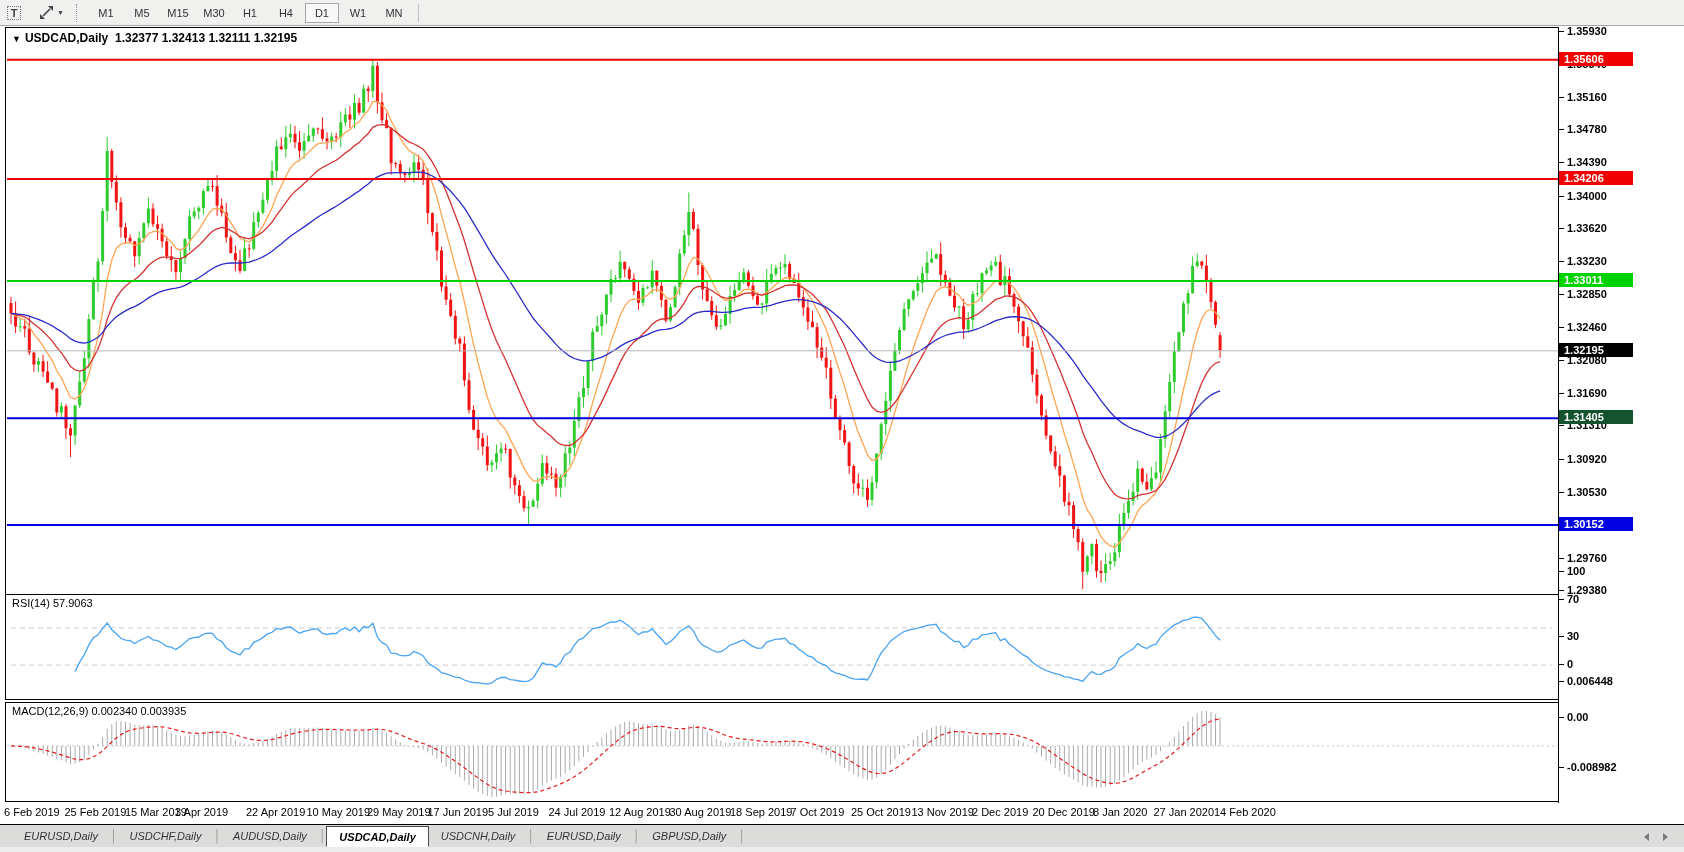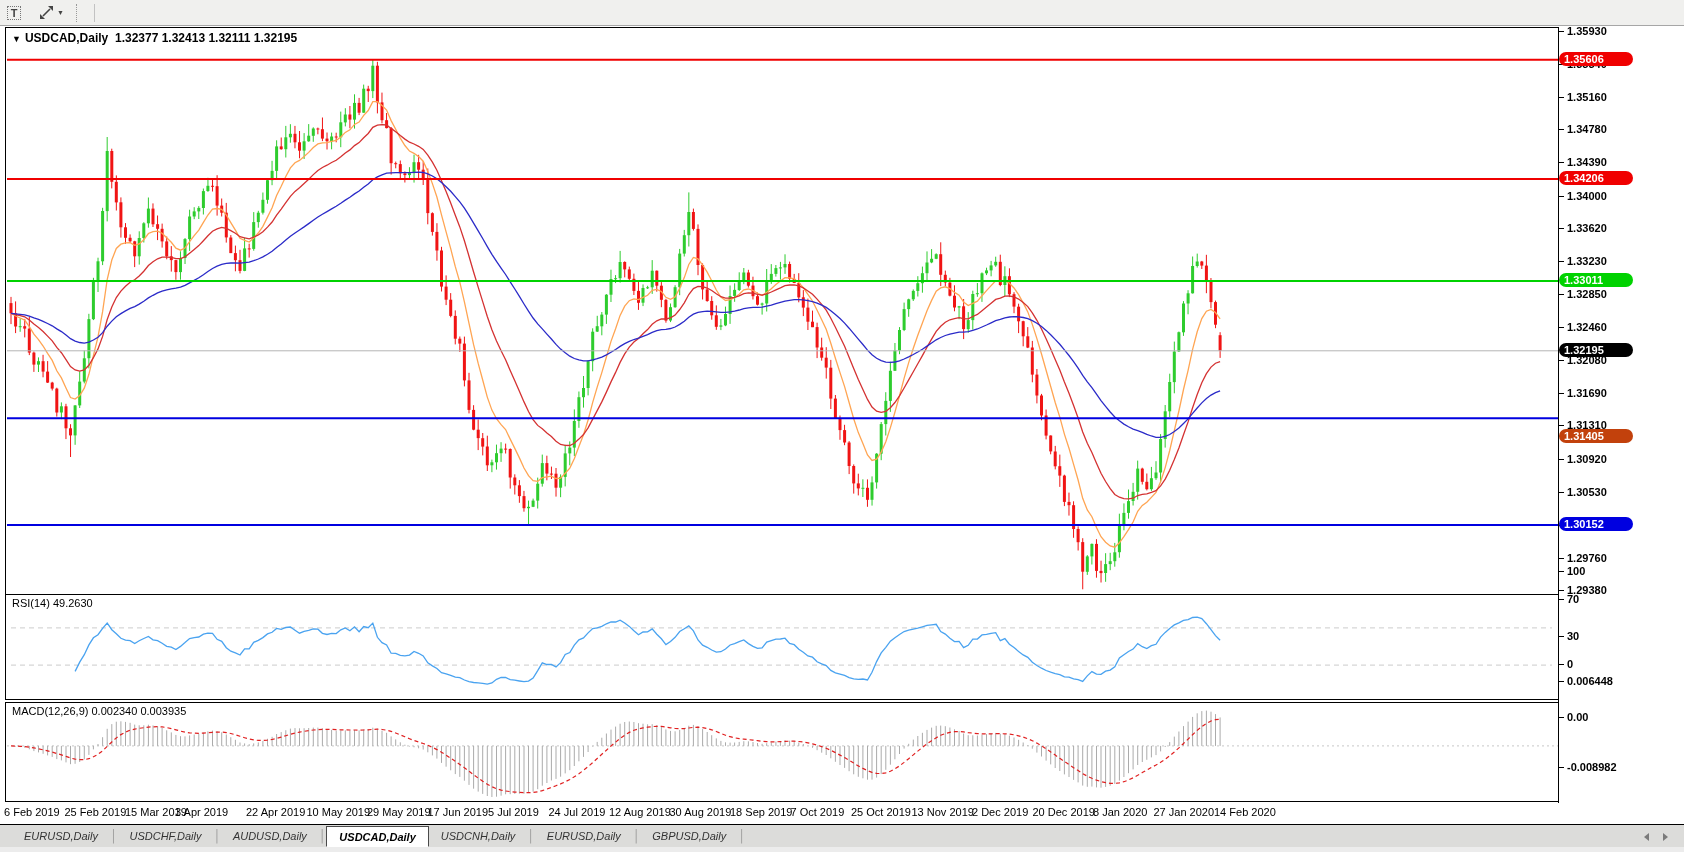--- a/index.html
+++ b/index.html
@@ -31,21 +31,21 @@
                  color:#000; white-space:nowrap; z-index:5; }
   .chart-title .tri { font-size:9px; margin-right:4px; }
   .panel-label { position:absolute; top:2px; left:6px; font-size:11px; color:#000; z-index:5; }
   
   .axis-col { position:absolute; left:1558px; top:0; width:126px; height:776px;
               border-left:1px solid #000; background:#fff; }
   .axis-tick { position:absolute; left:0; height:12px; display:flex; align-items:center;
                font-size:11px; font-weight:bold; color:#000; white-space:nowrap; }
   .axis-tick .dash { display:inline-block; width:5px; height:1px; background:#000; margin-right:3px; }
   .axis-badge { position:absolute; left:0; width:74px; height:14px; line-height:14px;
-                font-size:11px; font-weight:bold; color:#fff; padding-left:5px; z-index:6;border-radius:7px; }
+                font-size:11px; font-weight:bold; color:#fff; padding-left:5px; z-index:6; }
   
   .date-axis { position:absolute; top:803px; left:0; width:1684px; height:21px; background:#fff; }
   .date-label { position:absolute; top:3px; font-size:11px; color:#000; white-space:nowrap; }
   
   .tabbar { position:absolute; top:824px; left:0; width:1684px; height:23px;
             background:#dcdcda; border-top:1px solid #000; display:flex; align-items:center;
             padding-left:12px; }
   .tab { font-size:11px; color:#333; padding:3px 12px; white-space:nowrap;font-style:italic; }
   .tab.active { background:#fff; border:1px solid #4a4a4a; border-bottom:1px solid #fff;
                 font-weight:bold; color:#000; height:21px; display:flex; align-items:center;
@@ -69,20 +69,31 @@
     </button>
     <button class="tbtn" style="margin-left:10px;">
       <svg width="15" height="15" viewBox="0 0 15 15">
         <line x1="4" y1="11" x2="11" y2="4" stroke="#444" stroke-width="1.6"></line>
         <polygon points="9,1 14,1 14,6" fill="#444"></polygon>
         <polygon points="1,14 1,9 6,14" fill="#444"></polygon>
       </svg>
       <span class="caret">▼</span>
     </button>
     <div class="grip"></div>
+    <div style="display:flex;" id="tfGroup">
+        <button class="tbtn tf">M1</button>
+        <button class="tbtn tf">M5</button>
+        <button class="tbtn tf">M15</button>
+        <button class="tbtn tf">M30</button>
+        <button class="tbtn tf">H1</button>
+        <button class="tbtn tf">H4</button>
+        <button class="tbtn tf active">D1</button>
+        <button class="tbtn tf">W1</button>
+        <button class="tbtn tf">MN</button>
+      </div>
     <div class="vsep"></div>
   </div>
 
   <div class="chart-body">
     <div class="panel main">
       <svg id="mainSvg" width="1551" height="563">
           <line x1="4" x2="4" y1="267.9" y2="295.1" stroke="#f01414" stroke-width="1"></line>
           <rect x="2.5" y="274.1" width="3" height="10.2" fill="#f01414"></rect>
           <line x1="8.58" x2="8.58" y1="272.4" y2="304.1" stroke="#f01414" stroke-width="1"></line>
           <rect x="7.1" y="284.3" width="3" height="13.2" fill="#f01414"></rect>
@@ -630,21 +641,21 @@
         <span>1.32195</span>
       </div>
     </div>
 
     <div class="panel rsi">
       <svg id="rsiSvg" width="1551" height="104">
           <line x1="4" x2="1545" y1="31.9" y2="31.9" stroke="#cccccc" stroke-width="1" stroke-dasharray="5 4"></line>
           <line x1="4" x2="1545" y1="69.1" y2="69.1" stroke="#cccccc" stroke-width="1" stroke-dasharray="5 4"></line>
           <path d="M68.1 75.4L72.7 66.1L77.3 58.7L81.9 48.9L86.4 41.8L91.0 38.7L95.6 32.4L100.2 27.0L104.8 33.7L109.3 37.7L113.9 42.3L118.5 44.1L123.1 44.7L127.7 47.5L132.2 44.7L136.8 42.5L141.4 40.5L146.0 43.8L150.6 44.7L155.1 47.3L159.7 50.3L164.3 51.1L168.9 53.5L173.5 50.4L178.0 46.6L182.6 42.5L187.2 41.6L191.8 41.0L196.4 38.1L200.9 37.2L205.5 37.3L210.1 43.3L214.7 45.3L219.3 51.7L223.8 55.2L228.4 56.8L233.0 59.0L237.6 52.8L242.2 52.9L246.7 46.3L251.3 44.3L255.9 41.6L260.5 37.9L265.1 36.3L269.6 32.4L274.2 33.3L278.8 31.5L283.4 31.0L288.0 34.2L292.5 37.2L297.1 35.4L301.7 34.3L306.3 32.9L310.9 33.2L315.4 37.3L320.0 38.5L324.6 37.3L329.2 37.6L333.8 33.8L338.3 32.0L342.9 34.7L347.5 30.8L352.1 35.7L356.7 30.5L361.2 31.7L365.8 27.1L370.4 41.3L375.0 46.7L379.6 48.9L384.1 57.2L388.7 57.4L393.3 59.4L397.9 59.8L402.5 59.1L407.0 55.4L411.6 57.3L416.2 59.9L420.8 66.8L425.4 69.9L429.9 72.5L434.5 76.7L439.1 77.9L443.7 79.4L448.3 81.2L452.8 81.6L457.4 84.0L462.0 85.6L466.6 86.5L471.2 86.9L475.7 87.3L480.3 88.1L484.9 86.9L489.5 83.3L494.1 81.5L498.6 81.5L503.2 83.7L507.8 84.2L512.4 85.0L517.0 85.7L521.5 85.1L526.1 82.1L530.7 74.7L535.3 66.8L539.9 68.5L544.4 68.5L549.0 70.9L553.6 66.6L558.2 58.5L562.8 56.6L567.3 49.2L571.9 43.8L576.5 41.9L581.1 36.9L585.7 32.6L590.2 31.8L594.8 30.3L599.4 27.8L604.0 26.0L608.6 26.0L613.1 24.2L617.7 27.0L622.3 30.4L626.9 34.7L631.5 38.7L636.0 36.0L640.6 35.8L645.2 32.9L649.8 38.2L654.4 42.8L658.9 48.6L663.5 45.5L668.1 41.3L672.7 35.5L677.3 32.8L681.8 29.9L686.4 34.9L691.0 44.0L695.6 49.1L700.2 51.3L704.7 54.0L709.3 56.1L713.9 55.7L718.5 53.0L723.1 49.0L727.6 47.7L732.2 45.7L736.8 44.0L741.4 47.6L746.0 50.3L750.5 52.4L755.1 52.0L759.7 46.1L764.3 44.6L768.9 43.2L773.4 43.0L778.0 42.2L782.6 47.4L787.2 48.7L791.8 53.2L796.3 56.2L800.9 59.9L805.5 61.2L810.1 65.8L814.7 67.8L819.2 69.6L823.8 74.4L828.4 76.8L833.0 78.1L837.6 79.4L842.1 81.6L846.7 82.9L851.3 83.3L855.9 83.0L860.5 84.0L865.0 76.2L869.6 65.6L874.2 56.9L878.8 51.3L883.4 45.2L887.9 41.7L892.5 38.5L897.1 35.5L901.7 34.2L906.3 33.1L910.8 32.1L915.4 30.8L920.0 29.4L924.6 28.9L929.2 28.3L933.7 35.5L938.3 38.1L942.9 42.2L947.5 45.6L952.1 45.3L956.6 51.7L961.2 49.3L965.8 43.2L970.4 43.0L975.0 38.9L979.5 38.4L984.1 37.3L988.7 36.6L993.3 44.7L997.9 42.6L1002.4 48.2L1007.0 51.6L1011.6 55.4L1016.2 58.9L1020.8 61.3L1025.3 66.3L1029.9 69.5L1034.5 72.2L1039.1 74.5L1043.7 76.2L1048.2 77.7L1052.8 78.6L1057.4 80.8L1062.0 81.1L1066.6 82.8L1071.1 83.7L1075.7 85.4L1080.3 79.9L1084.9 75.6L1089.5 78.1L1094.0 78.3L1098.6 75.2L1103.2 74.1L1107.8 70.9L1112.4 62.0L1116.9 58.7L1121.5 55.5L1126.1 53.1L1130.7 47.6L1135.3 50.7L1139.8 52.5L1144.4 49.7L1149.0 48.3L1153.6 41.1L1158.2 36.4L1162.7 32.4L1167.3 28.9L1171.9 26.9L1176.5 24.4L1181.1 23.6L1185.6 21.5L1190.2 21.2L1194.8 22.5L1199.4 27.7L1204.0 33.7L1208.5 39.6L1213.1 44.3" fill="none" stroke="#4aa3f0" stroke-width="1.3"></path>
         </svg>
-      <div class="panel-label">RSI(14) 49.2630</div>
+      <div class="panel-label">RSI(14) 57.9063</div>
     </div>
 
     <div class="panel macd">
       <svg id="macdSvg" width="1551" height="98">
           <line x1="0" x2="1551" y1="41.9" y2="41.9" stroke="#c8c8c8" stroke-width="1" stroke-dasharray="2 3"></line>
           <path d="M4.0 41.9L4.0 41.9M8.6 41.9L8.6 42.6M13.2 41.9L13.2 43.1M17.7 41.9L17.7 43.7M22.3 41.9L22.3 45.3M26.9 41.9L26.9 47.1M31.5 41.9L31.5 48.4M36.1 41.9L36.1 49.8M40.6 41.9L40.6 51.4M45.2 41.9L45.2 52.9M49.8 41.9L49.8 55.1M54.4 41.9L54.4 56.4M59.0 41.9L59.0 58.4M63.5 41.9L63.5 60.2M68.1 41.9L68.1 59.8M72.7 41.9L72.7 58.0M77.3 41.9L77.3 55.3M81.9 41.9L81.9 50.9M86.4 41.9L86.4 45.4M91.0 41.9L91.0 40.0M95.6 41.9L95.6 33.2M100.2 41.9L100.2 24.8M104.8 41.9L104.8 20.1M109.3 41.9L109.3 17.7M113.9 41.9L113.9 17.3M118.5 41.9L118.5 17.9M123.1 41.9L123.1 18.8M127.7 41.9L127.7 20.6M132.2 41.9L132.2 21.3M136.8 41.9L136.8 21.3M141.4 41.9L141.4 20.7M146.0 41.9L146.0 21.4M150.6 41.9L150.6 22.4M155.1 41.9L155.1 24.0M159.7 41.9L159.7 26.3M164.3 41.9L164.3 28.4M168.9 41.9L168.9 30.9M173.5 41.9L173.5 32.2M178.0 41.9L178.0 32.4M182.6 41.9L182.6 31.4M187.2 41.9L187.2 30.5M191.8 41.9L191.8 29.8M196.4 41.9L196.4 28.5M200.9 41.9L200.9 27.3M205.5 41.9L205.5 26.6M210.1 41.9L210.1 27.2M214.7 41.9L214.7 28.3M219.3 41.9L219.3 30.5M223.8 41.9L223.8 33.2M228.4 41.9L228.4 35.8M233.0 41.9L233.0 38.5M237.6 41.9L237.6 39.4M242.2 41.9L242.2 40.2M246.7 41.9L246.7 39.4M251.3 41.9L251.3 38.4M255.9 41.9L255.9 36.9M260.5 41.9L260.5 34.8M265.1 41.9L265.1 32.8M269.6 41.9L269.6 30.0M274.2 41.9L274.2 28.1M278.8 41.9L278.8 26.2M283.4 41.9L283.4 24.6M288.0 41.9L288.0 24.1M292.5 41.9L292.5 24.3M297.1 41.9L297.1 24.2M301.7 41.9L301.7 24.0M306.3 41.9L306.3 23.6M310.9 41.9L310.9 23.6M315.4 41.9L315.4 24.3M320.0 41.9L320.0 25.2M324.6 41.9L324.6 25.9M329.2 41.9L329.2 26.6M333.8 41.9L333.8 26.5M338.3 41.9L338.3 26.3M342.9 41.9L342.9 26.5M347.5 41.9L347.5 26.0M352.1 41.9L352.1 26.3M356.7 41.9L356.7 25.5M361.2 41.9L361.2 25.1M365.8 41.9L365.8 23.7M370.4 41.9L370.4 24.7M375.0 41.9L375.0 26.7M379.6 41.9L379.6 28.8M384.1 41.9L384.1 32.4M388.7 41.9L388.7 35.4M393.3 41.9L393.3 38.3M397.9 41.9L397.9 40.7M402.5 41.9L402.5 42.5M407.0 41.9L407.0 43.3M411.6 41.9L411.6 44.3M416.2 41.9L416.2 45.6M420.8 41.9L420.8 48.3M425.4 41.9L425.4 51.4M429.9 41.9L429.9 54.6M434.5 41.9L434.5 58.9M439.1 41.9L439.1 62.7M443.7 41.9L443.7 66.3M448.3 41.9L448.3 70.1M452.8 41.9L452.8 72.9M457.4 41.9L457.4 76.7M462.0 41.9L462.0 80.9M466.6 41.9L466.6 84.7M471.2 41.9L471.2 87.6M475.7 41.9L475.7 89.9M480.3 41.9L480.3 92.0M484.9 41.9L484.9 93.0M489.5 41.9L489.5 92.7M494.1 41.9L494.1 91.7M498.6 41.9L498.6 90.3M503.2 41.9L503.2 90.2M507.8 41.9L507.8 89.9M512.4 41.9L512.4 89.7M517.0 41.9L517.0 89.7M521.5 41.9L521.5 89.0M526.1 41.9L526.1 87.6M530.7 41.9L530.7 85.2M535.3 41.9L535.3 81.7M539.9 41.9L539.9 79.0M544.4 41.9L544.4 76.5M549.0 41.9L549.0 74.9M553.6 41.9L553.6 72.7M558.2 41.9L558.2 69.4M562.8 41.9L562.8 66.2M567.3 41.9L567.3 62.0M571.9 41.9L571.9 57.3M576.5 41.9L576.5 52.9M581.1 41.9L581.1 48.0M585.7 41.9L585.7 42.5M590.2 41.9L590.2 37.9M594.8 41.9L594.8 33.7M599.4 41.9L599.4 29.5M604.0 41.9L604.0 25.6M608.6 41.9L608.6 22.6M613.1 41.9L613.1 19.7M617.7 41.9L617.7 18.0M622.3 41.9L622.3 17.5M626.9 41.9L626.9 18.0M631.5 41.9L631.5 19.2M636.0 41.9L636.0 19.7M640.6 41.9L640.6 20.3M645.2 41.9L645.2 20.2M649.8 41.9L649.8 21.1M654.4 41.9L654.4 22.8M658.9 41.9L658.9 25.4M663.5 41.9L663.5 26.9M668.1 41.9L668.1 27.3M672.7 41.9L672.7 25.9M677.3 41.9L677.3 24.1M681.8 41.9L681.8 21.7M686.4 41.9L686.4 20.9M691.0 41.9L691.0 22.4M695.6 41.9L695.6 25.1M700.2 41.9L700.2 28.0M704.7 41.9L704.7 31.2M709.3 41.9L709.3 34.4M713.9 41.9L713.9 36.9M718.5 41.9L718.5 38.3M723.1 41.9L723.1 38.6M727.6 41.9L727.6 38.5M732.2 41.9L732.2 37.9M736.8 41.9L736.8 37.2M741.4 41.9L741.4 37.3M746.0 41.9L746.0 38.0M750.5 41.9L750.5 39.0M755.1 41.9L755.1 39.8M759.7 41.9L759.7 39.2M764.3 41.9L764.3 38.5M768.9 41.9L768.9 37.6M773.4 41.9L773.4 37.0M778.0 41.9L778.0 36.4M782.6 41.9L782.6 36.7M787.2 41.9L787.2 37.2M791.8 41.9L791.8 38.5M796.3 41.9L796.3 40.0M800.9 41.9L800.9 42.0M805.5 41.9L805.5 43.8M810.1 41.9L810.1 46.2M814.7 41.9L814.7 48.7M819.2 41.9L819.2 51.0M823.8 41.9L823.8 54.3M828.4 41.9L828.4 57.8M833.0 41.9L833.0 61.0M837.6 41.9L837.6 63.9M842.1 41.9L842.1 67.2M846.7 41.9L846.7 70.3M851.3 41.9L851.3 72.8M855.9 41.9L855.9 74.3M860.5 41.9L860.5 75.7M865.0 41.9L865.0 75.6M869.6 41.9L869.6 73.6M874.2 41.9L874.2 70.1M878.8 41.9L878.8 65.8M883.4 41.9L883.4 60.7M887.9 41.9L887.9 55.3M892.5 41.9L892.5 50.0M897.1 41.9L897.1 44.6M901.7 41.9L901.7 39.8M906.3 41.9L906.3 35.6M910.8 41.9L910.8 32.0M915.4 41.9L915.4 28.8M920.0 41.9L920.0 25.9M924.6 41.9L924.6 23.6M929.2 41.9L929.2 21.8M933.7 41.9L933.7 21.6M938.3 41.9L938.3 22.2M942.9 41.9L942.9 23.5M947.5 41.9L947.5 25.3M952.1 41.9L952.1 26.9M956.6 41.9L956.6 29.5M961.2 41.9L961.2 31.2M965.8 41.9L965.8 31.3M970.4 41.9L970.4 31.5M975.0 41.9L975.0 30.7M979.5 41.9L979.5 30.1M984.1 41.9L984.1 29.4M988.7 41.9L988.7 28.9M993.3 41.9L993.3 29.8M997.9 41.9L997.9 30.2M1002.4 41.9L1002.4 31.6M1007.0 41.9L1007.0 33.5M1011.6 41.9L1011.6 35.8M1016.2 41.9L1016.2 38.5M1020.8 41.9L1020.8 41.2M1025.3 41.9L1025.3 44.7M1029.9 41.9L1029.9 48.6M1034.5 41.9L1034.5 52.5M1039.1 41.9L1039.1 56.6M1043.7 41.9L1043.7 60.4M1048.2 41.9L1048.2 64.0M1052.8 41.9L1052.8 67.0M1057.4 41.9L1057.4 70.4M1062.0 41.9L1062.0 73.0M1066.6 41.9L1066.6 75.9M1071.1 41.9L1071.1 78.4M1075.7 41.9L1075.7 81.6M1080.3 41.9L1080.3 82.8M1084.9 41.9L1084.9 82.6M1089.5 41.9L1089.5 83.4M1094.0 41.9L1094.0 83.7M1098.6 41.9L1098.6 82.9M1103.2 41.9L1103.2 81.7M1107.8 41.9L1107.8 79.9M1112.4 41.9L1112.4 76.6M1116.9 41.9L1116.9 73.0M1121.5 41.9L1121.5 69.2M1126.1 41.9L1126.1 65.4M1130.7 41.9L1130.7 61.0M1135.3 41.9L1135.3 58.0M1139.8 41.9L1139.8 55.8M1144.4 41.9L1144.4 53.4M1149.0 41.9L1149.0 51.1M1153.6 41.9L1153.6 47.4M1158.2 41.9L1158.2 43.0M1162.7 41.9L1162.7 38.1M1167.3 41.9L1167.3 32.6M1171.9 41.9L1171.9 27.5M1176.5 41.9L1176.5 22.1M1181.1 41.9L1181.1 17.6M1185.6 41.9L1185.6 12.9M1190.2 41.9L1190.2 9.3M1194.8 41.9L1194.8 7.1M1199.4 41.9L1199.4 6.6M1204.0 41.9L1204.0 7.7M1208.5 41.9L1208.5 10.1M1213.1 41.9L1213.1 13.4" fill="none" stroke="#ababab" stroke-width="1"></path>
           <path d="M4.0 41.9L8.6 42.1L13.2 42.3L17.7 42.6L22.3 43.1L26.9 43.9L31.5 44.8L36.1 45.8L40.6 46.9L45.2 48.1L49.8 49.5L54.4 50.9L59.0 52.4L63.5 54.0L68.1 55.1L72.7 55.7L77.3 55.6L81.9 54.7L86.4 52.8L91.0 50.3L95.6 46.8L100.2 42.4L104.8 38.0L109.3 33.9L113.9 30.6L118.5 28.1L123.1 26.2L127.7 25.1L132.2 24.3L136.8 23.7L141.4 23.1L146.0 22.8L150.6 22.7L155.1 22.9L159.7 23.6L164.3 24.6L168.9 25.8L173.5 27.1L178.0 28.2L182.6 28.8L187.2 29.2L191.8 29.3L196.4 29.1L200.9 28.8L205.5 28.3L210.1 28.1L214.7 28.1L219.3 28.6L223.8 29.5L228.4 30.8L233.0 32.3L237.6 33.7L242.2 35.0L246.7 35.9L251.3 36.4L255.9 36.5L260.5 36.2L265.1 35.5L269.6 34.4L274.2 33.1L278.8 31.7L283.4 30.3L288.0 29.1L292.5 28.1L297.1 27.3L301.7 26.7L306.3 26.0L310.9 25.6L315.4 25.3L320.0 25.3L324.6 25.4L329.2 25.6L333.8 25.8L338.3 25.9L342.9 26.0L347.5 26.0L352.1 26.1L356.7 26.0L361.2 25.8L365.8 25.4L370.4 25.2L375.0 25.5L379.6 26.2L384.1 27.4L388.7 29.0L393.3 30.9L397.9 32.8L402.5 34.7L407.0 36.5L411.6 38.0L416.2 39.5L420.8 41.3L425.4 43.3L429.9 45.6L434.5 48.2L439.1 51.1L443.7 54.2L448.3 57.3L452.8 60.5L457.4 63.7L462.0 67.2L466.6 70.7L471.2 74.1L475.7 77.2L480.3 80.2L484.9 82.7L489.5 84.7L494.1 86.1L498.6 87.0L503.2 87.6L507.8 88.1L512.4 88.4L517.0 88.7L521.5 88.7L526.1 88.5L530.7 87.8L535.3 86.6L539.9 85.1L544.4 83.4L549.0 81.7L553.6 79.9L558.2 77.8L562.8 75.5L567.3 72.8L571.9 69.7L576.5 66.3L581.1 62.6L585.7 58.6L590.2 54.5L594.8 50.3L599.4 46.2L604.0 42.0L608.6 38.2L613.1 34.5L617.7 31.2L622.3 28.4L626.9 26.3L631.5 24.9L636.0 23.9L640.6 23.2L645.2 22.6L649.8 22.3L654.4 22.4L658.9 23.0L663.5 23.8L668.1 24.5L672.7 24.8L677.3 24.6L681.8 24.0L686.4 23.4L691.0 23.2L695.6 23.6L700.2 24.5L704.7 25.8L709.3 27.5L713.9 29.4L718.5 31.2L723.1 32.7L727.6 33.8L732.2 34.6L736.8 35.1L741.4 35.6L746.0 36.1L750.5 36.6L755.1 37.3L759.7 37.7L764.3 37.8L768.9 37.8L773.4 37.6L778.0 37.4L782.6 37.2L787.2 37.2L791.8 37.5L796.3 38.0L800.9 38.8L805.5 39.8L810.1 41.1L814.7 42.6L819.2 44.3L823.8 46.3L828.4 48.6L833.0 51.1L837.6 53.6L842.1 56.3L846.7 59.1L851.3 61.9L855.9 64.4L860.5 66.6L865.0 68.4L869.6 69.4L874.2 69.6L878.8 68.8L883.4 67.2L887.9 64.8L892.5 61.9L897.1 58.4L901.7 54.7L906.3 50.9L910.8 47.1L915.4 43.4L920.0 39.9L924.6 36.7L929.2 33.7L933.7 31.3L938.3 29.5L942.9 28.3L947.5 27.7L952.1 27.5L956.6 27.9L961.2 28.6L965.8 29.1L970.4 29.6L975.0 29.8L979.5 29.9L984.1 29.8L988.7 29.6L993.3 29.7L997.9 29.8L1002.4 30.1L1007.0 30.8L1011.6 31.8L1016.2 33.1L1020.8 34.8L1025.3 36.7L1029.9 39.1L1034.5 41.8L1039.1 44.8L1043.7 47.9L1048.2 51.1L1052.8 54.3L1057.4 57.5L1062.0 60.6L1066.6 63.7L1071.1 66.6L1075.7 69.6L1080.3 72.2L1084.9 74.3L1089.5 76.1L1094.0 77.6L1098.6 78.7L1103.2 79.3L1107.8 79.4L1112.4 78.8L1116.9 77.7L1121.5 76.0L1126.1 73.8L1130.7 71.3L1135.3 68.6L1139.8 66.1L1144.4 63.5L1149.0 61.0L1153.6 58.3L1158.2 55.3L1162.7 51.8L1167.3 48.0L1171.9 43.9L1176.5 39.5L1181.1 35.1L1185.6 30.7L1190.2 26.4L1194.8 22.6L1199.4 19.4L1204.0 17.0L1208.5 15.7L1213.1 15.2" fill="none" stroke="#e02020" stroke-width="1.2" stroke-dasharray="4 3"></path>
         </svg>
       <div class="panel-label">MACD(12,26,9) 0.002340 0.003935</div>
     </div>
@@ -671,21 +682,21 @@
         <div class="axis-tick" style="top: 538px;"><span class="dash"></span>100</div>
         <div class="axis-tick" style="top: 566px;"><span class="dash"></span>70</div>
         <div class="axis-tick" style="top: 603px;"><span class="dash"></span>30</div>
         <div class="axis-tick" style="top: 631px;"><span class="dash"></span>0</div>
         <div class="axis-tick" style="top: 648px;"><span class="dash"></span>0.006448</div>
         <div class="axis-tick" style="top: 684px;"><span class="dash"></span>0.00</div>
         <div class="axis-tick" style="top: 734px;"><span class="dash"></span>-0.008982</div>
         <div class="axis-badge" style="top: 25px; background: rgb(240, 0, 0);">1.35606</div>
         <div class="axis-badge" style="top: 144px; background: rgb(240, 0, 0);">1.34206</div>
         <div class="axis-badge" style="top: 246px; background: rgb(0, 210, 0);">1.33011</div>
-        <div class="axis-badge" style="top: 402px; background: #c2410c;">1.31405</div>
+        <div class="axis-badge" style="top: 383px; background: #14532d;">1.31405</div>
         <div class="axis-badge" style="top: 490px; background: rgb(0, 0, 224);">1.30152</div>
         <div class="axis-badge" style="top: 316px; background: rgb(0, 0, 0);">1.32195</div>
       </div>
   </div>
 
   <div class="date-axis" id="dateAxis">
       <div class="date-label" style="left: 4px;">6 Feb 2019</div>
       <div class="date-label" style="left: 64.5px;">25 Feb 2019</div>
       <div class="date-label" style="left: 125px;">15 Mar 2019</div>
       <div class="date-label" style="left: 175px;">3 Apr 2019</div>

